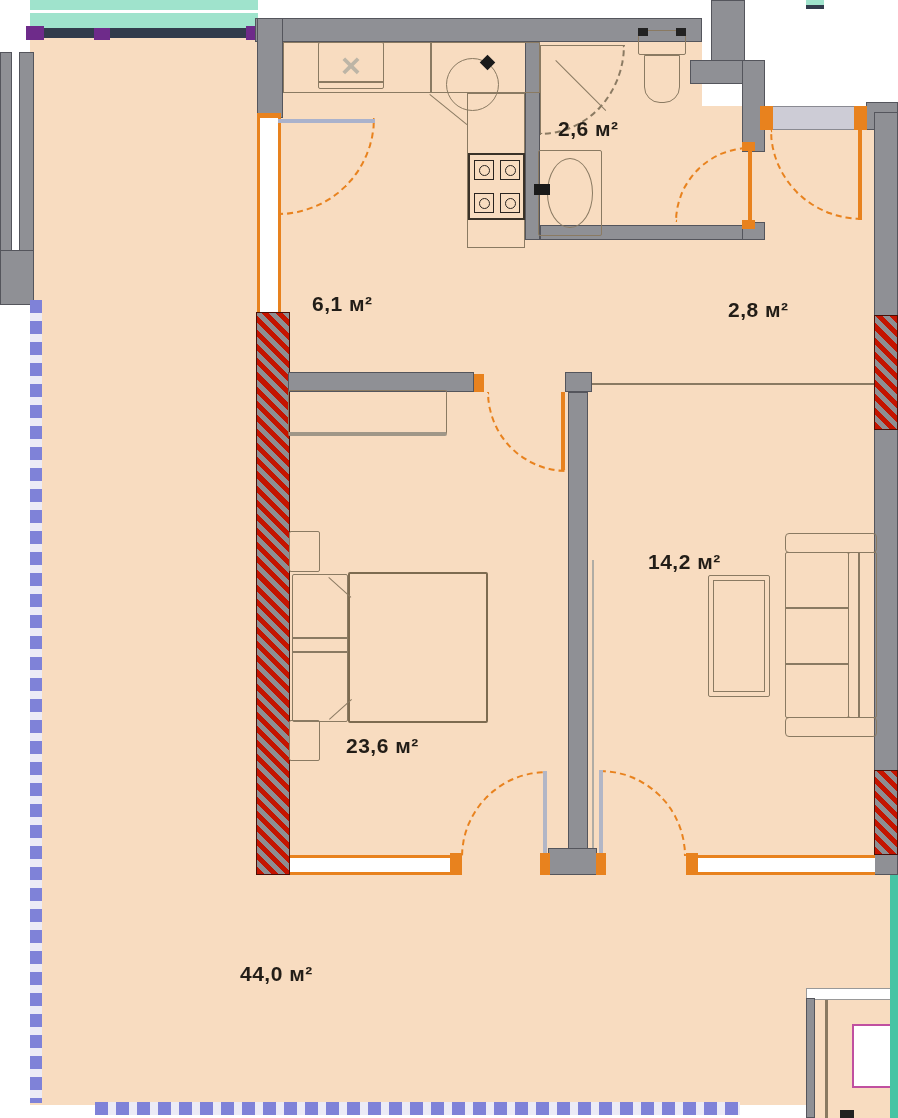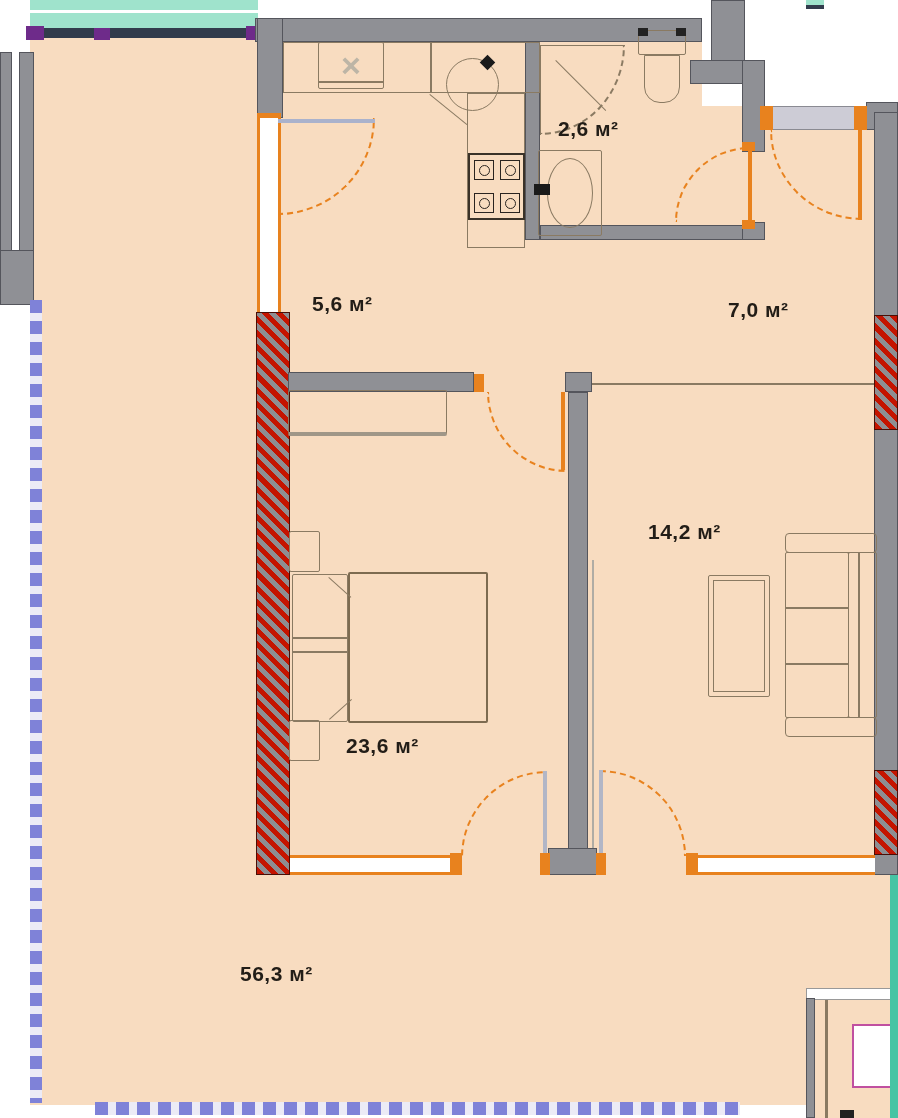--- a/index.html
+++ b/index.html
@@ -168,19 +168,19 @@
   </div>
 
   <div class="abs" style="left:806px;top:988px;width:92px;height:12px;background:#fff;border:1px solid #999"></div>
   <div class="abs wall" style="left:806px;top:998px;width:9px;height:120px"></div>
   <div class="abs" style="left:825px;top:1000px;width:3px;height:118px;background:var(--furniture,#8a7a62)"></div>
   <div class="abs" style="left:852px;top:1024px;width:46px;height:64px;background:#fff;border:2.5px solid var(--neighbor-door,#c050a0)"></div>
   <div class="abs" style="left:890px;top:875px;width:8px;height:243px;background:#45c4a4"></div>
   <div class="abs" style="left:840px;top:1110px;width:14px;height:8px;background:#222"></div>
 
   <div class="abs label" style="left:558px;top:117px">2,6 м²</div>
-  <div class="abs label" style="left:312px;top:292px">5,6 м²</div>
-  <div class="abs label" style="left:728px;top:298px">7,0 м²</div>
-  <div class="abs label" style="left:648px;top:520px">14,2 м²</div>
+  <div class="abs label" style="left:312px;top:292px">6,1 м²</div>
+  <div class="abs label" style="left:728px;top:298px">2,8 м²</div>
+  <div class="abs label" style="left:648px;top:550px">14,2 м²</div>
   <div class="abs label" style="left:346px;top:734px">23,6 м²</div>
-  <div class="abs label" style="left:240px;top:962px">56,3 м²</div>
+  <div class="abs label" style="left:240px;top:962px">44,0 м²</div>
 
 </div>
 
 </body></html>

